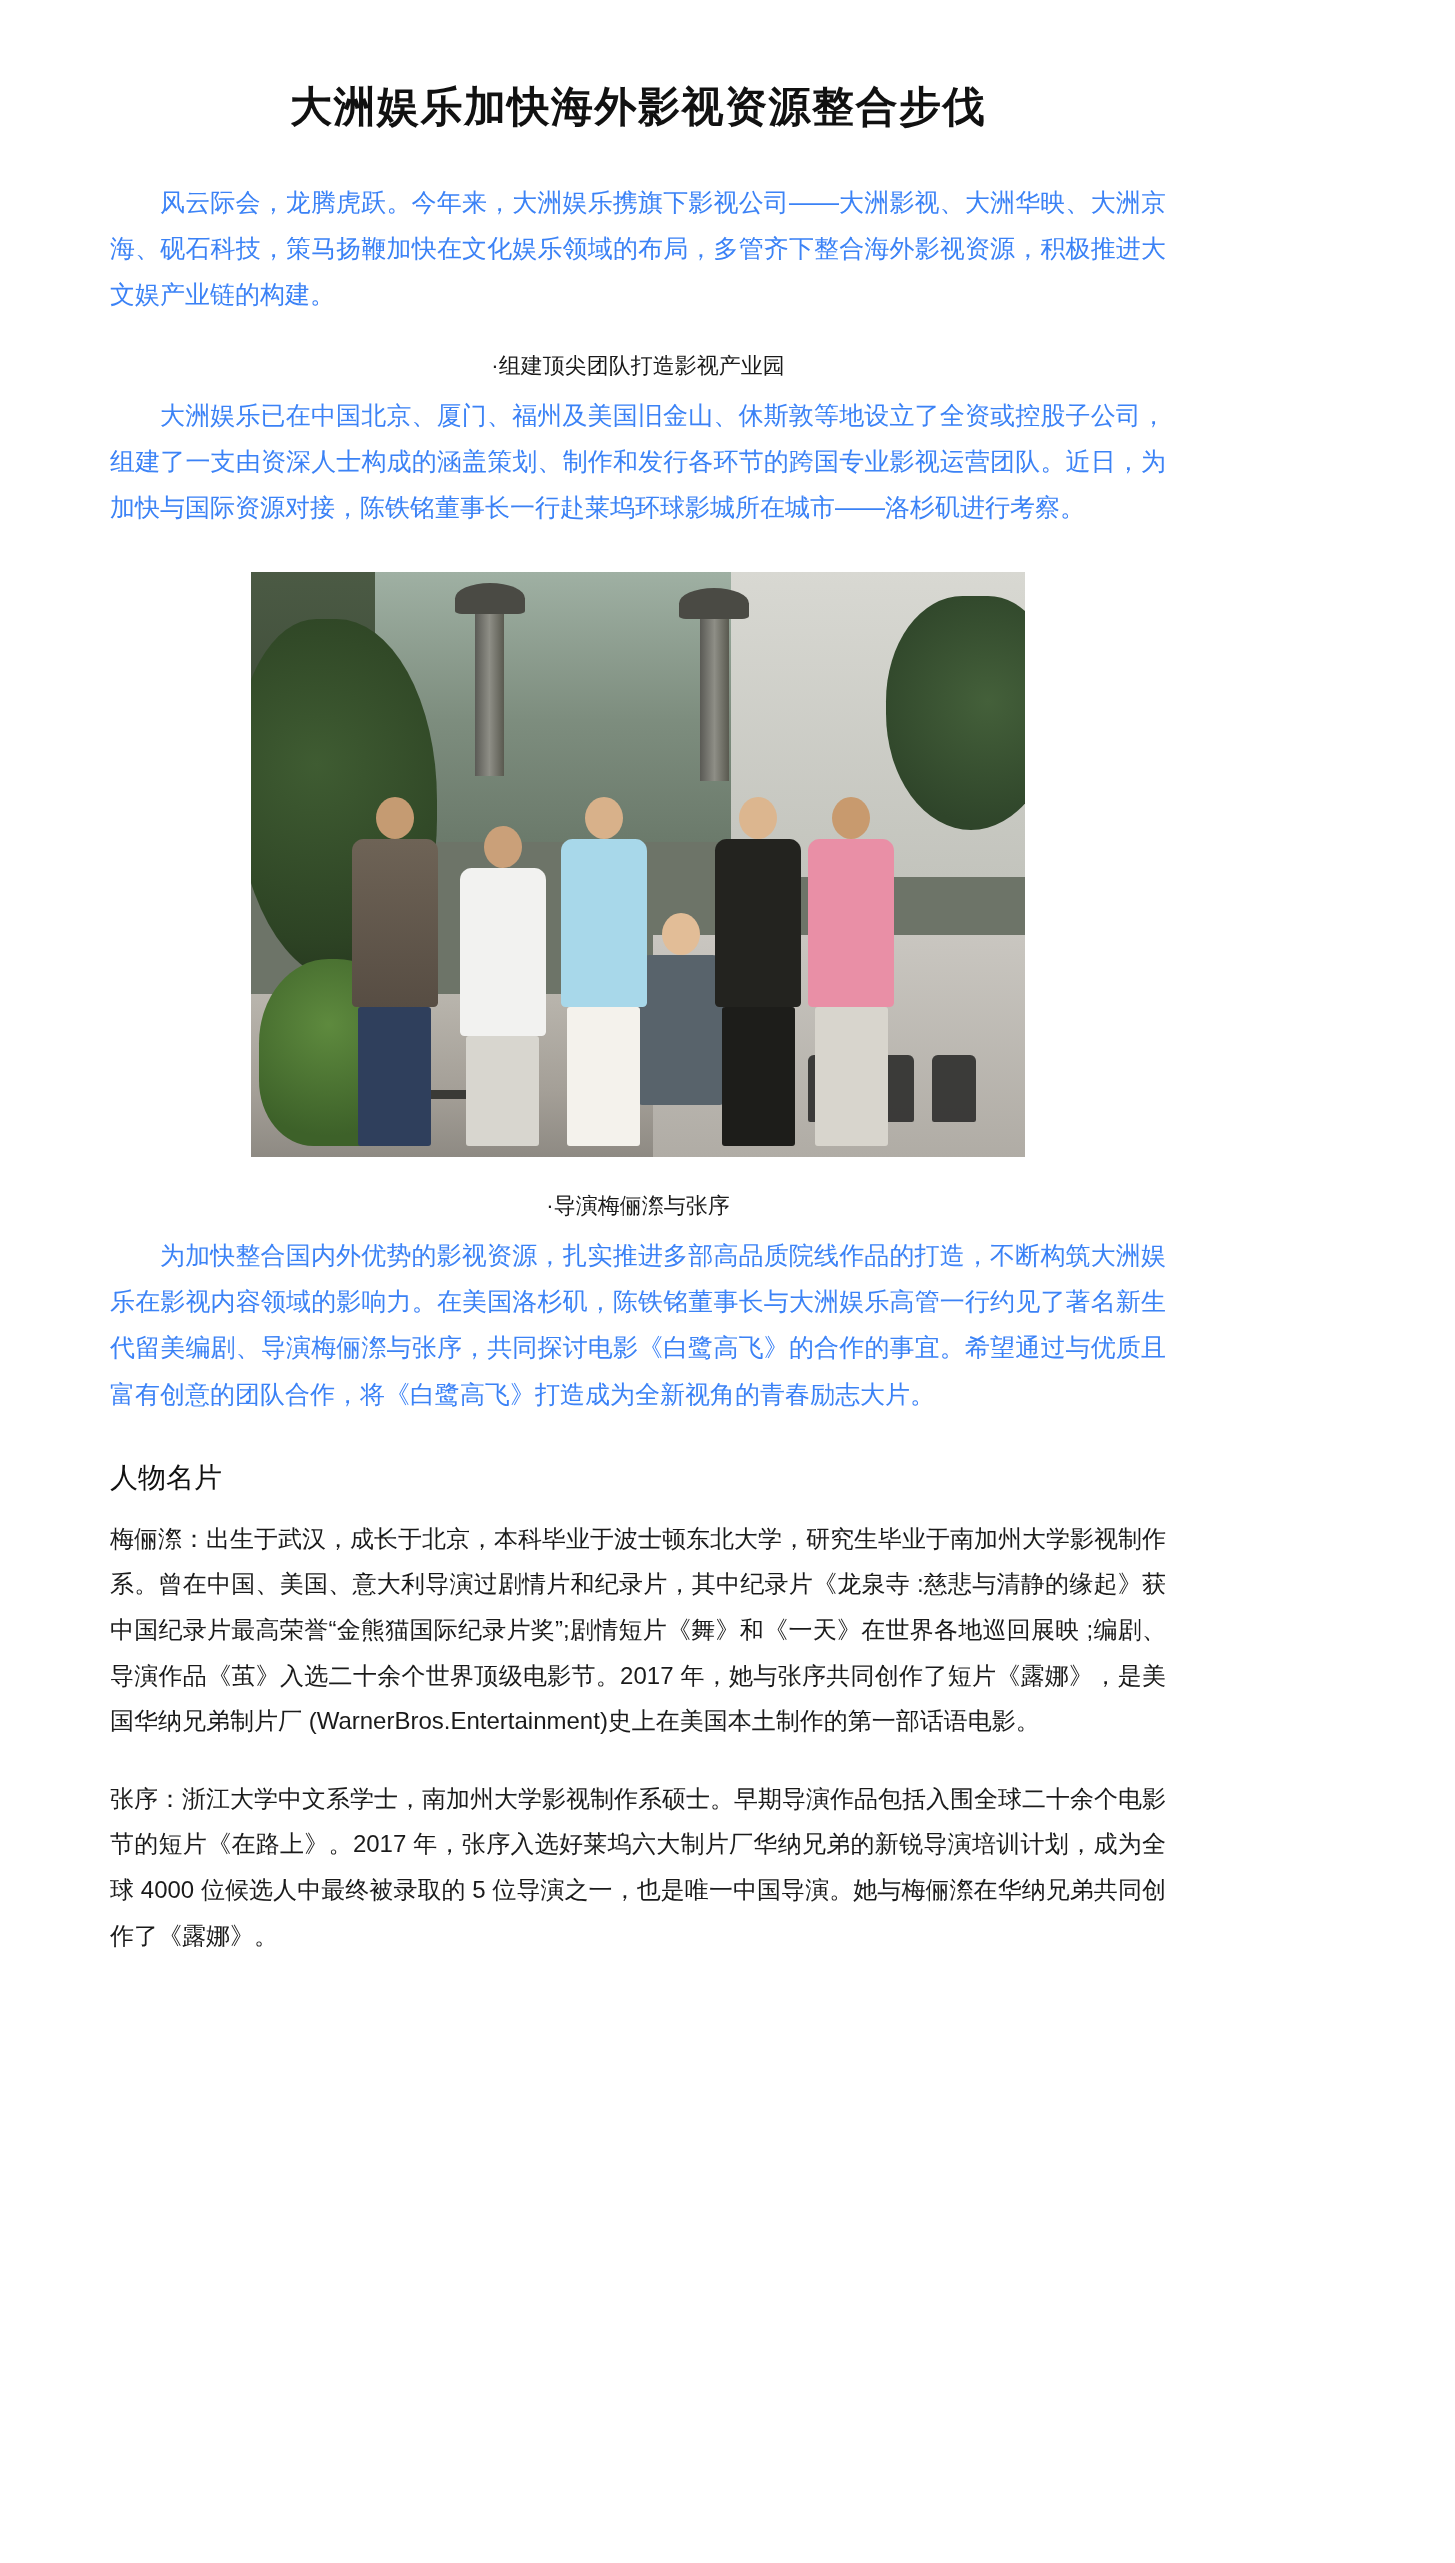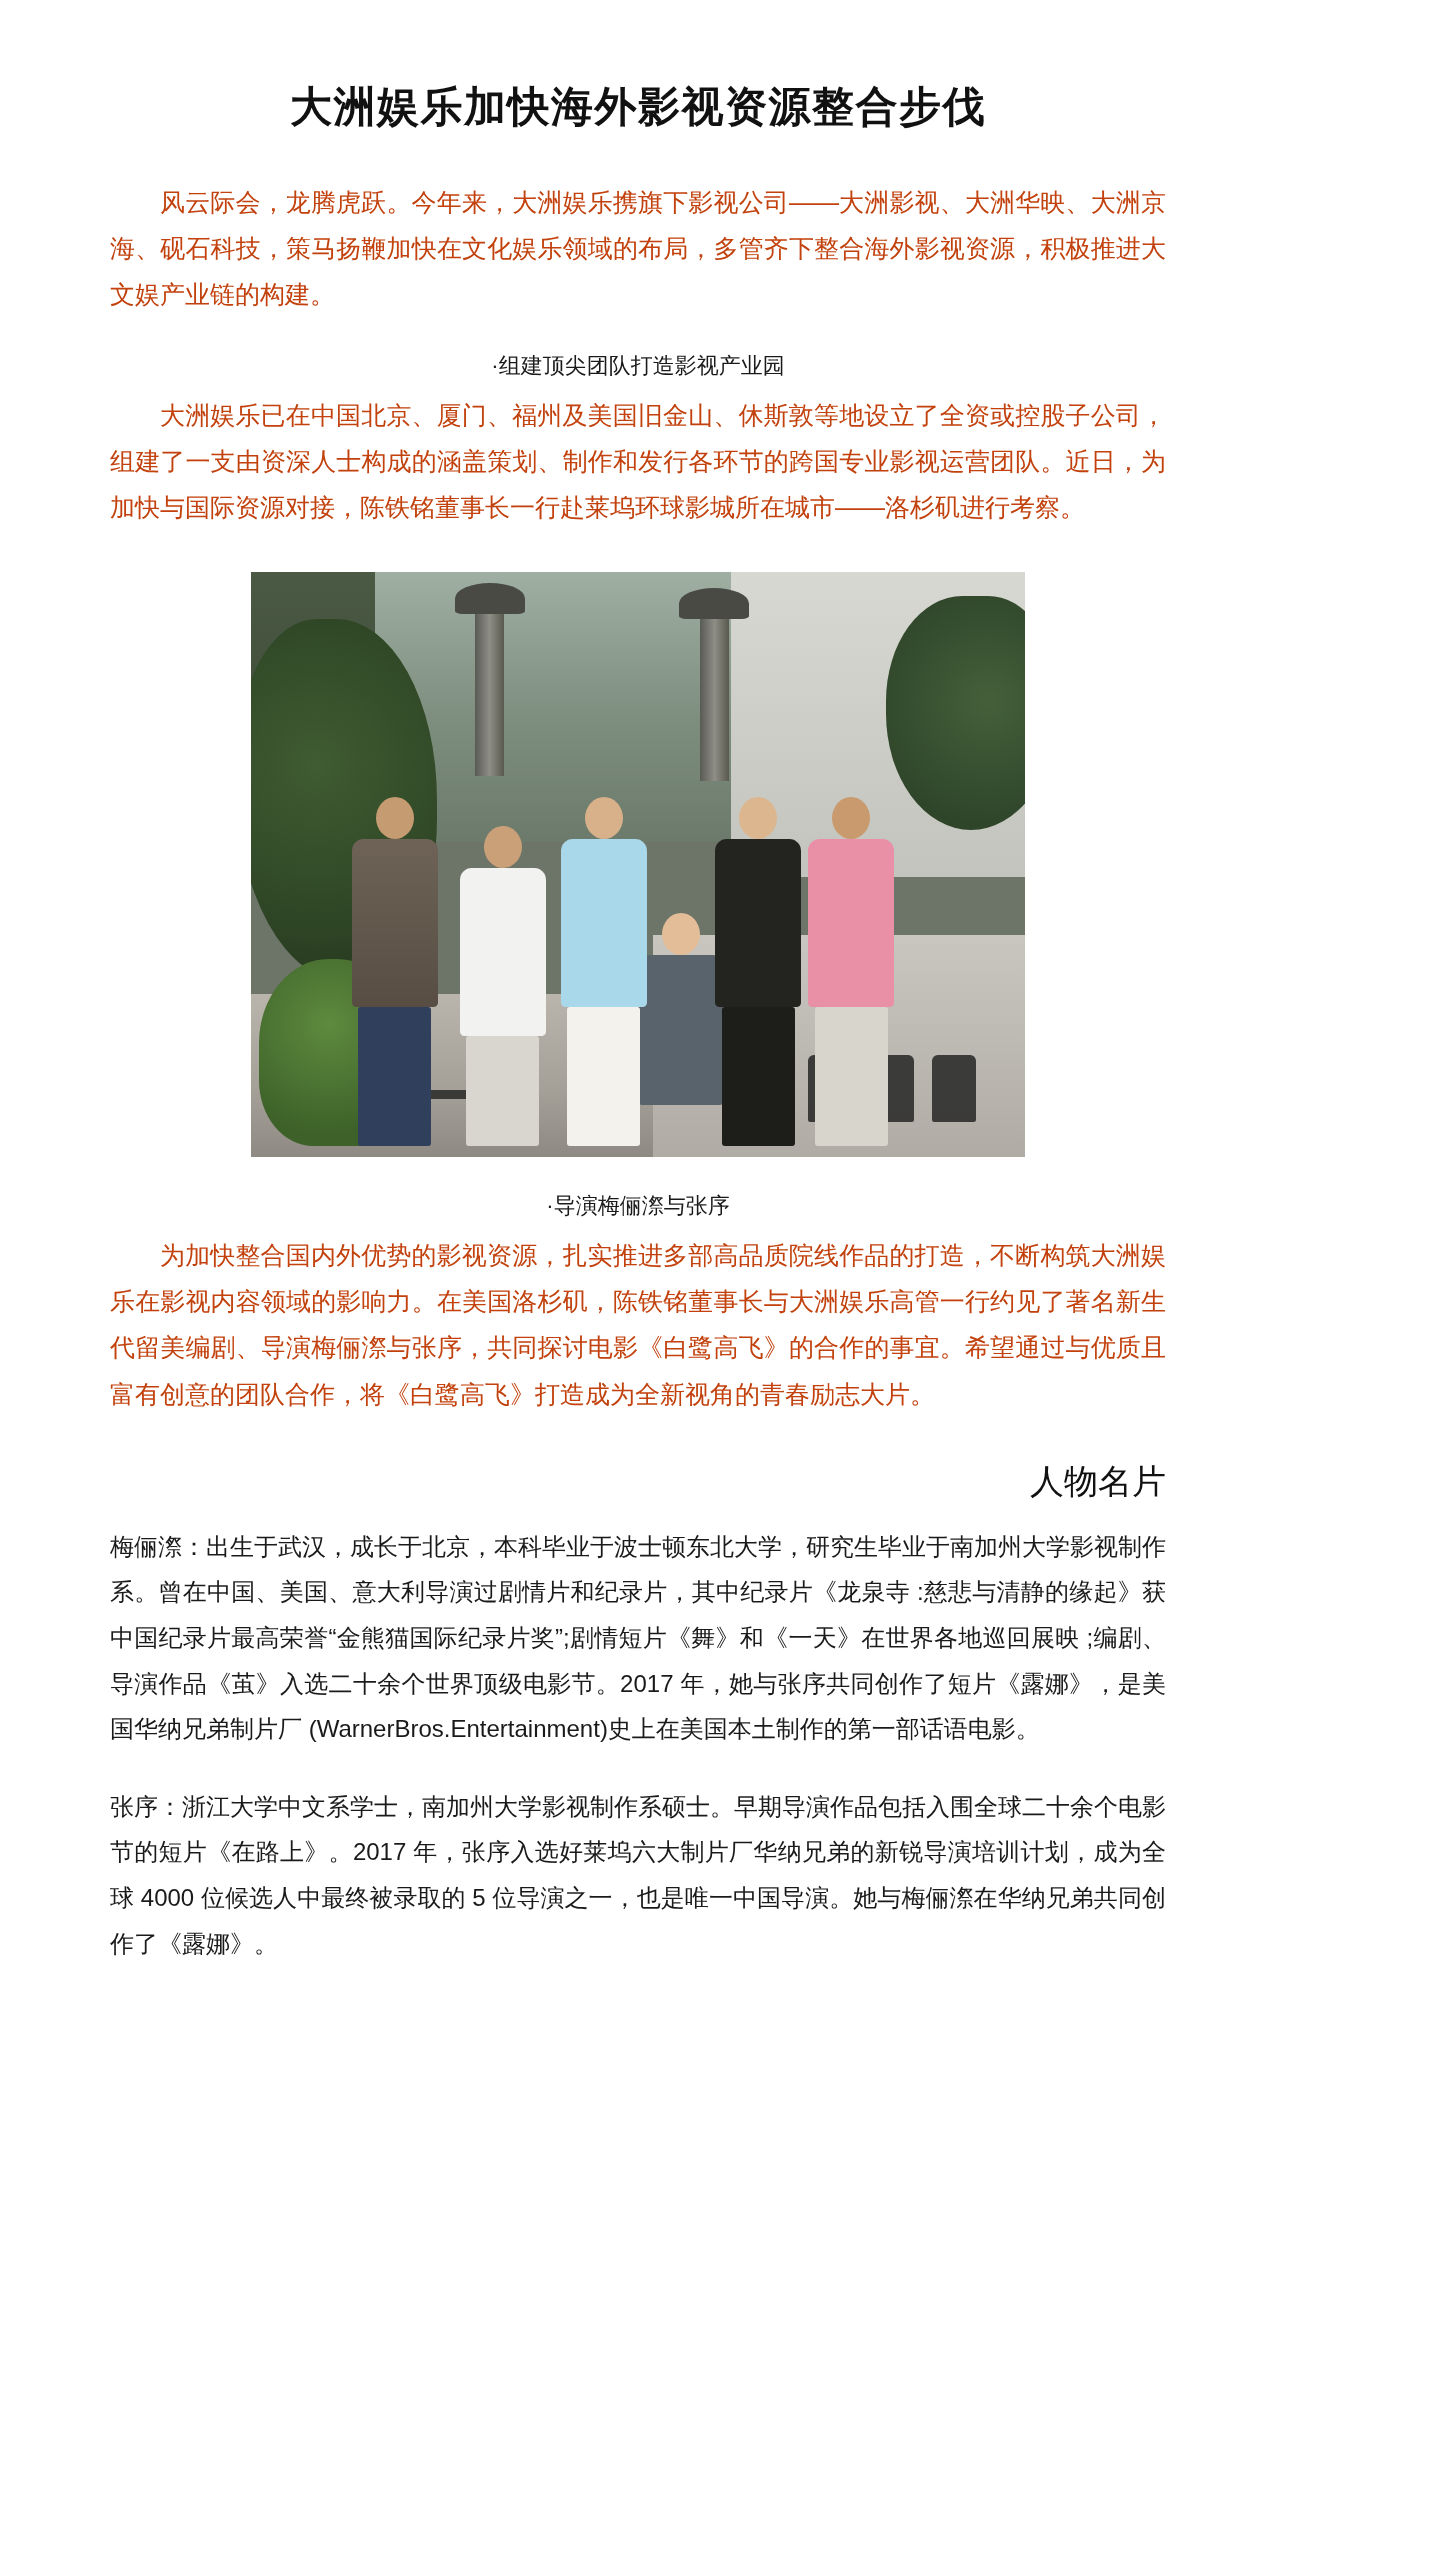--- a/index.html
+++ b/index.html
@@ -25,21 +25,21 @@
     font-size: 42px;
     font-weight: bold;
     letter-spacing: 1.5px;
     color: #111111;
     margin: 22px 0 44px 0;
     line-height: 1.3;
   }
   .para {
     font-size: 25px;
     line-height: 1.85;
-    color: #c2410c;
+    color: #3b82f6;
     text-align: justify;
     text-justify: inter-ideograph;
     margin: 0 0 25px 0;
   }
   .para.indent {
     text-indent: 50px;
   }
   .section-head {
     text-align: center;
     font-size: 22px;
@@ -146,22 +146,22 @@
   .p4 .p-body { background: #58636b; height: 150px; }
   .p5 { left: 60%; }
   .p5 .p-head { background: #dcb68f; }
   .p5 .p-body { background: #23231f; }
   .p5 .p-legs { background: #1d1d1a; }
   .p6 { left: 72%; }
   .p6 .p-head { background: #c89a6e; }
   .p6 .p-body { background: #e98fa6; }
   .p6 .p-legs { background: #d8d5cd; }
   .card-title {
-    text-align: right;
-    font-size: 34px;
+    text-align: left;
+    font-size: 28px;
     font-weight: normal;
     color: #111;
     margin: 42px 0 19px 0;
   }
   .bio {
     font-size: 24px;
     line-height: 1.9;
     color: #1a1a1a;
     text-align: justify;
     text-justify: inter-ideograph;

